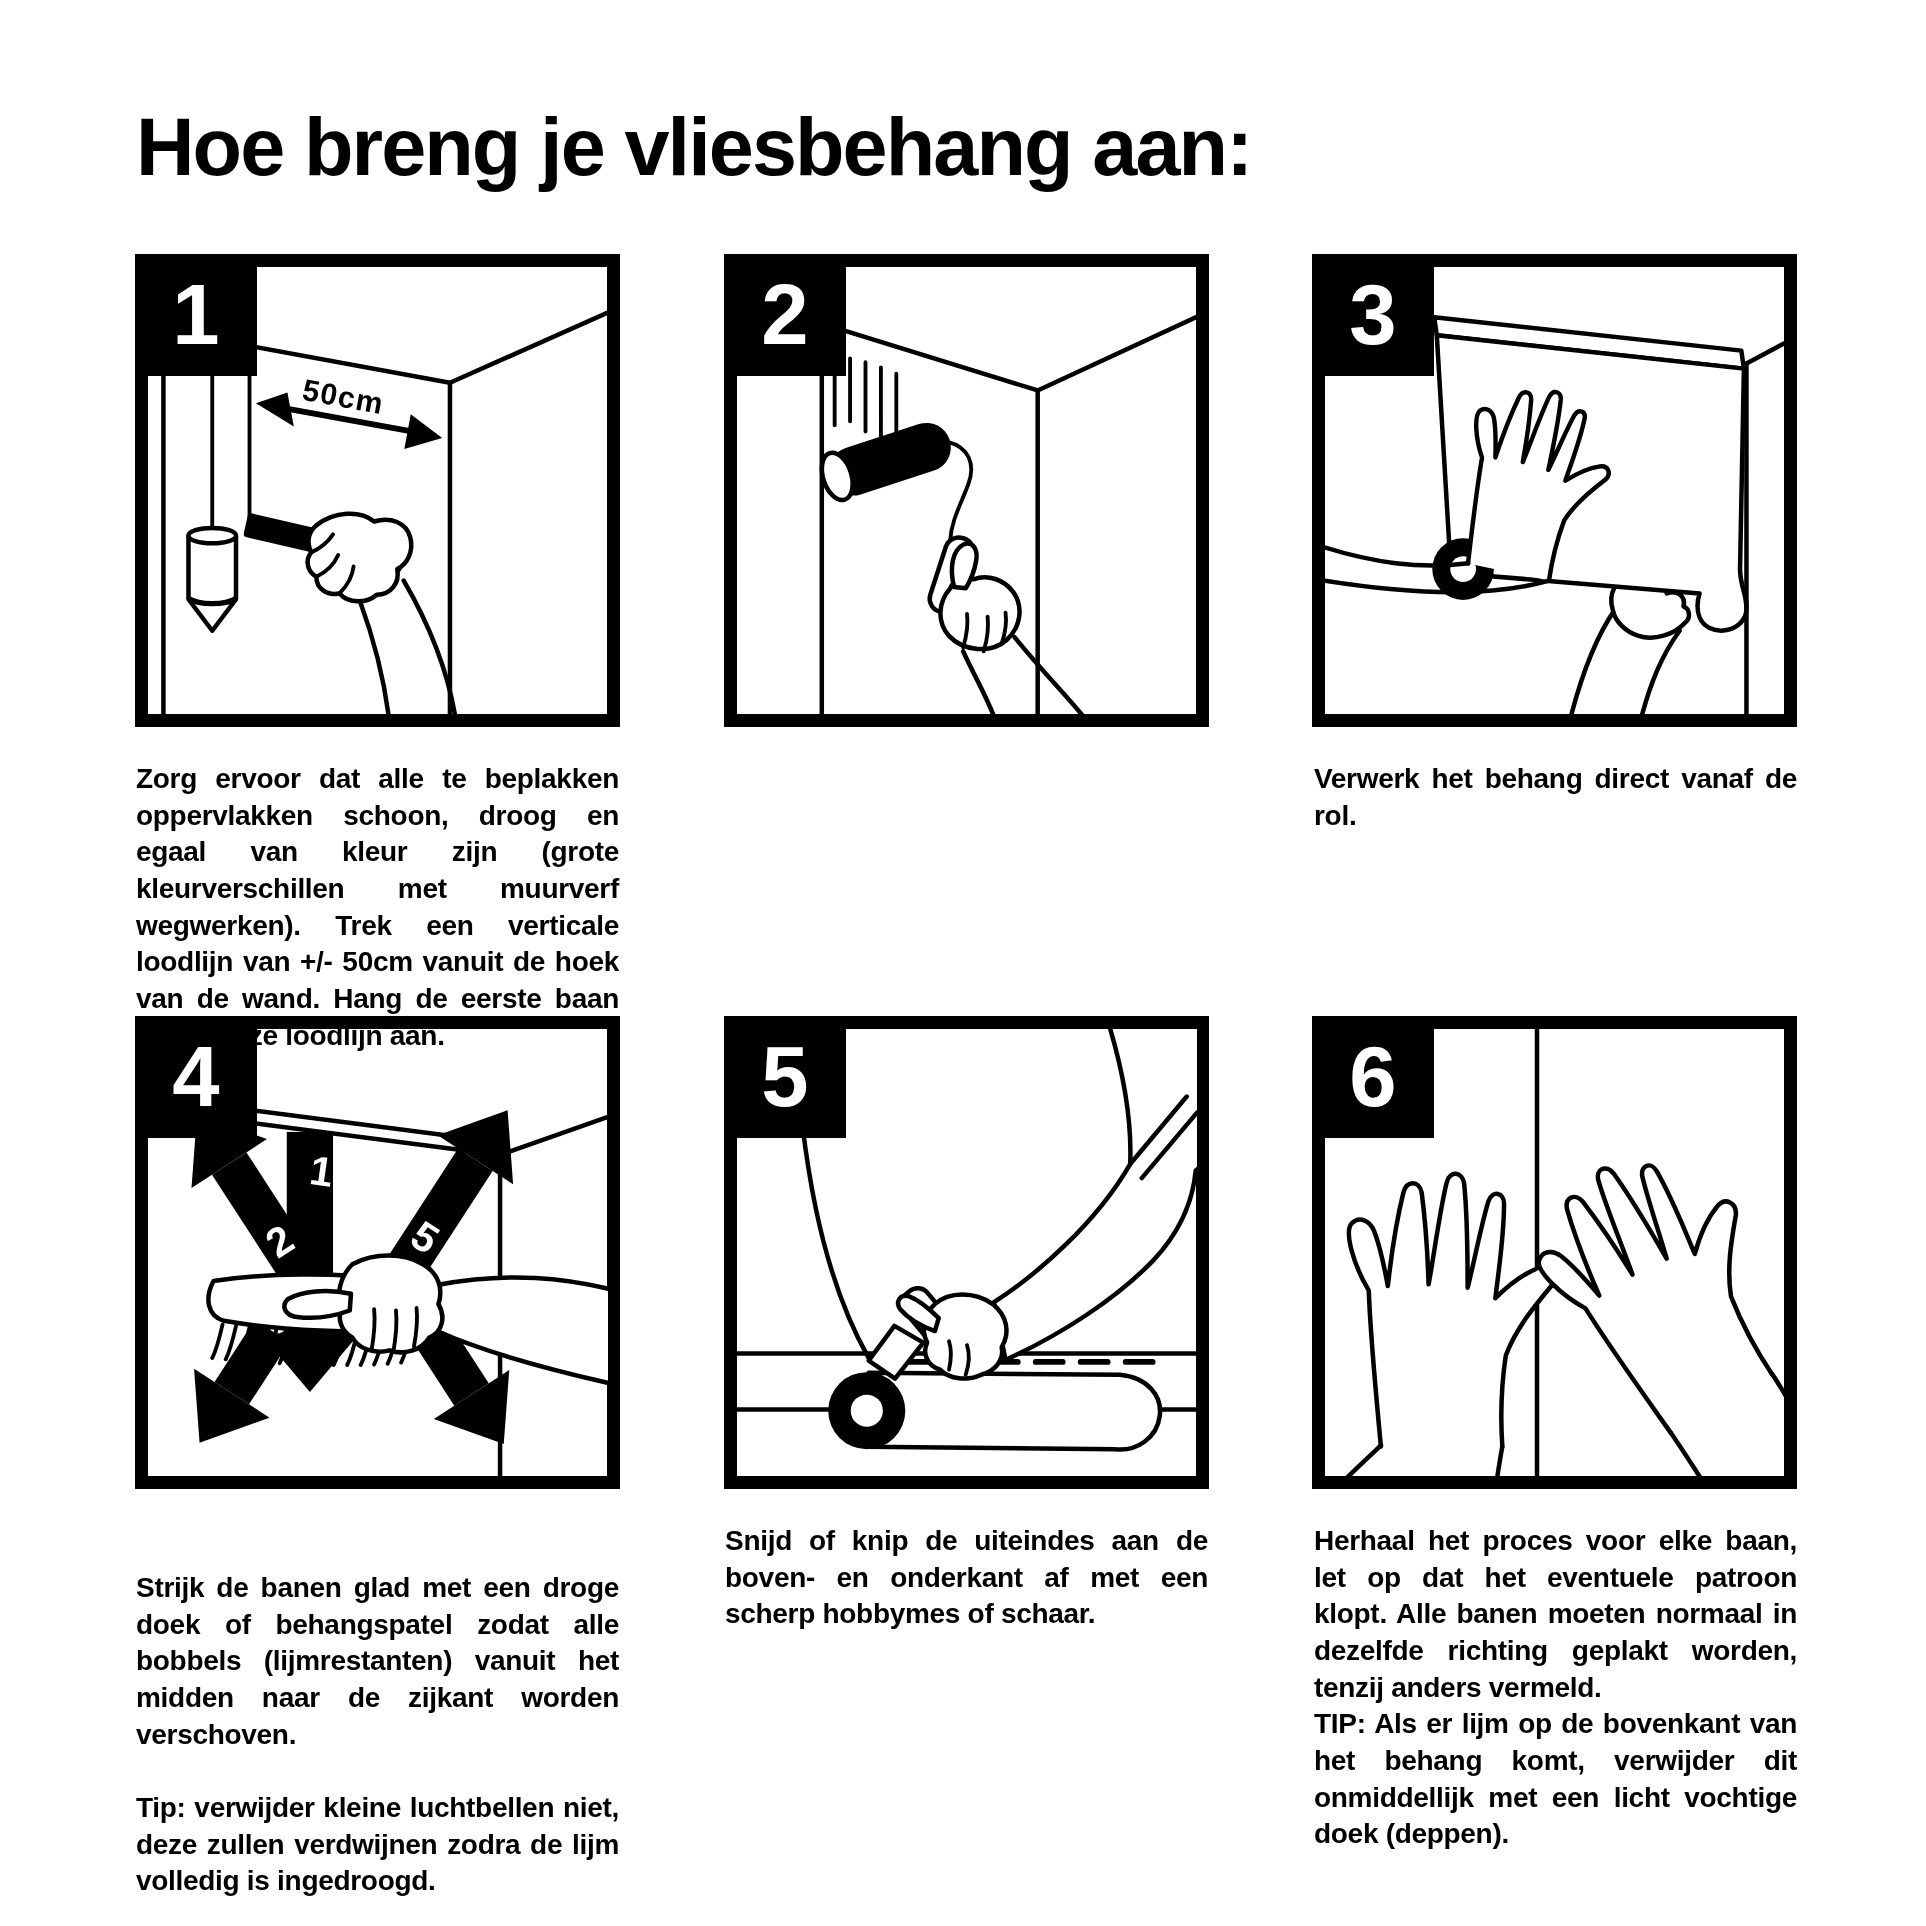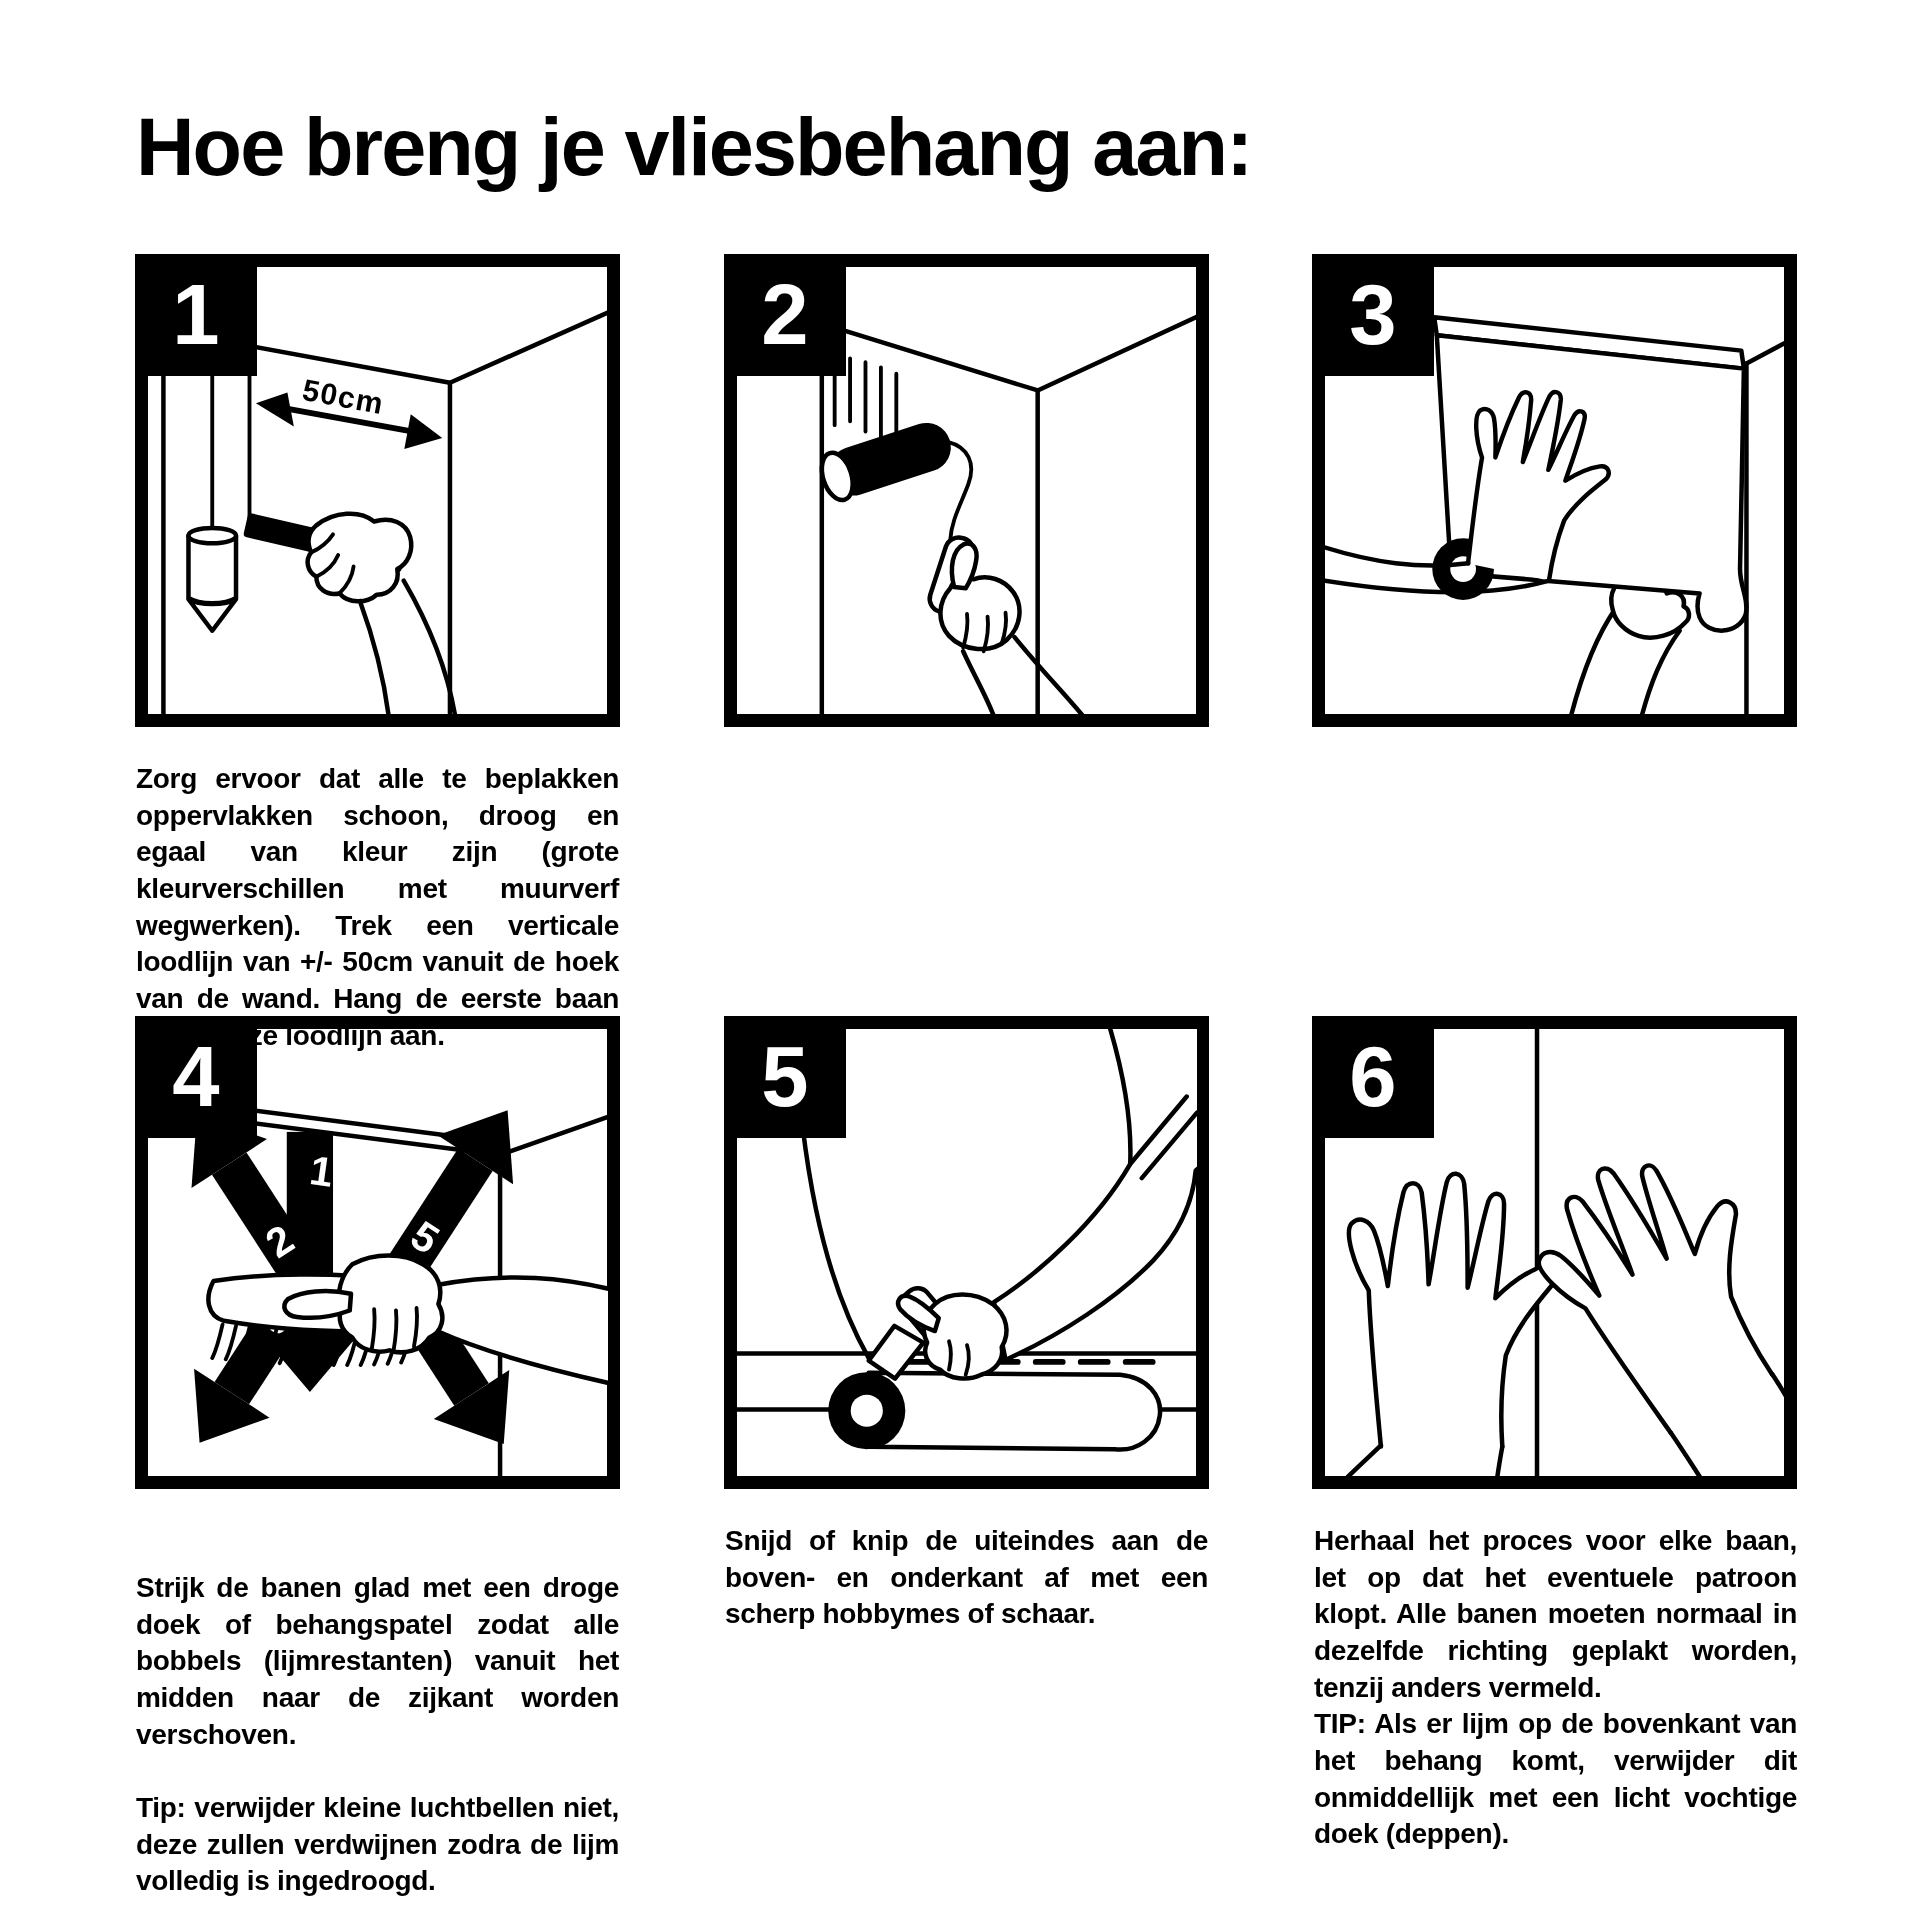--- a/index.html
+++ b/index.html
@@ -279,20 +279,21 @@
         <path class="ln" d="M 538 628 C 560 660 580 692 596 716"></path>
         <path class="ln" d="M 696 537 C 712 560 726 586 740 612"></path>
       </g>
     </svg>
     <div class="badge">
       <span>6</span>
     </div>
   </section>
 
   <p class="caption" style="left:136px;top:761px">Zorg ervoor dat alle te beplakken oppervlakken schoon, droog en egaal van kleur zijn (grote kleurverschillen met muurverf wegwerken). Trek een verticale loodlijn van +/- 50cm vanuit de hoek van de wand. Hang de eerste baan tegen deze loodlijn aan.</p>
+  <p class="caption" style="left:1314px;top:761px">Verwerk het behang direct vanaf de rol.</p>
   <p class="caption" style="left:136px;top:1570px">Strijk de banen glad met een droge doek of behangspatel zodat alle bobbels (lijmrestanten) vanuit het midden naar de zijkant worden verschoven.
 
 Tip: verwijder kleine luchtbellen niet, deze zullen verdwijnen zodra de lijm volledig is ingedroogd.</p>
   <p class="caption" style="left:725px;top:1523px">Snijd of knip de uiteindes aan de boven- en onderkant af met een scherp hobbymes of schaar.</p>
   <p class="caption" style="left:1314px;top:1523px">Herhaal het proces voor elke baan, let op dat het eventuele patroon klopt. Alle banen moeten normaal in dezelfde richting geplakt worden, tenzij anders vermeld.
 TIP: Als er lijm op de bovenkant van het behang komt, verwijder dit onmiddellijk met een licht vochtige doek (deppen).</p>
 
 </div>
 
 

